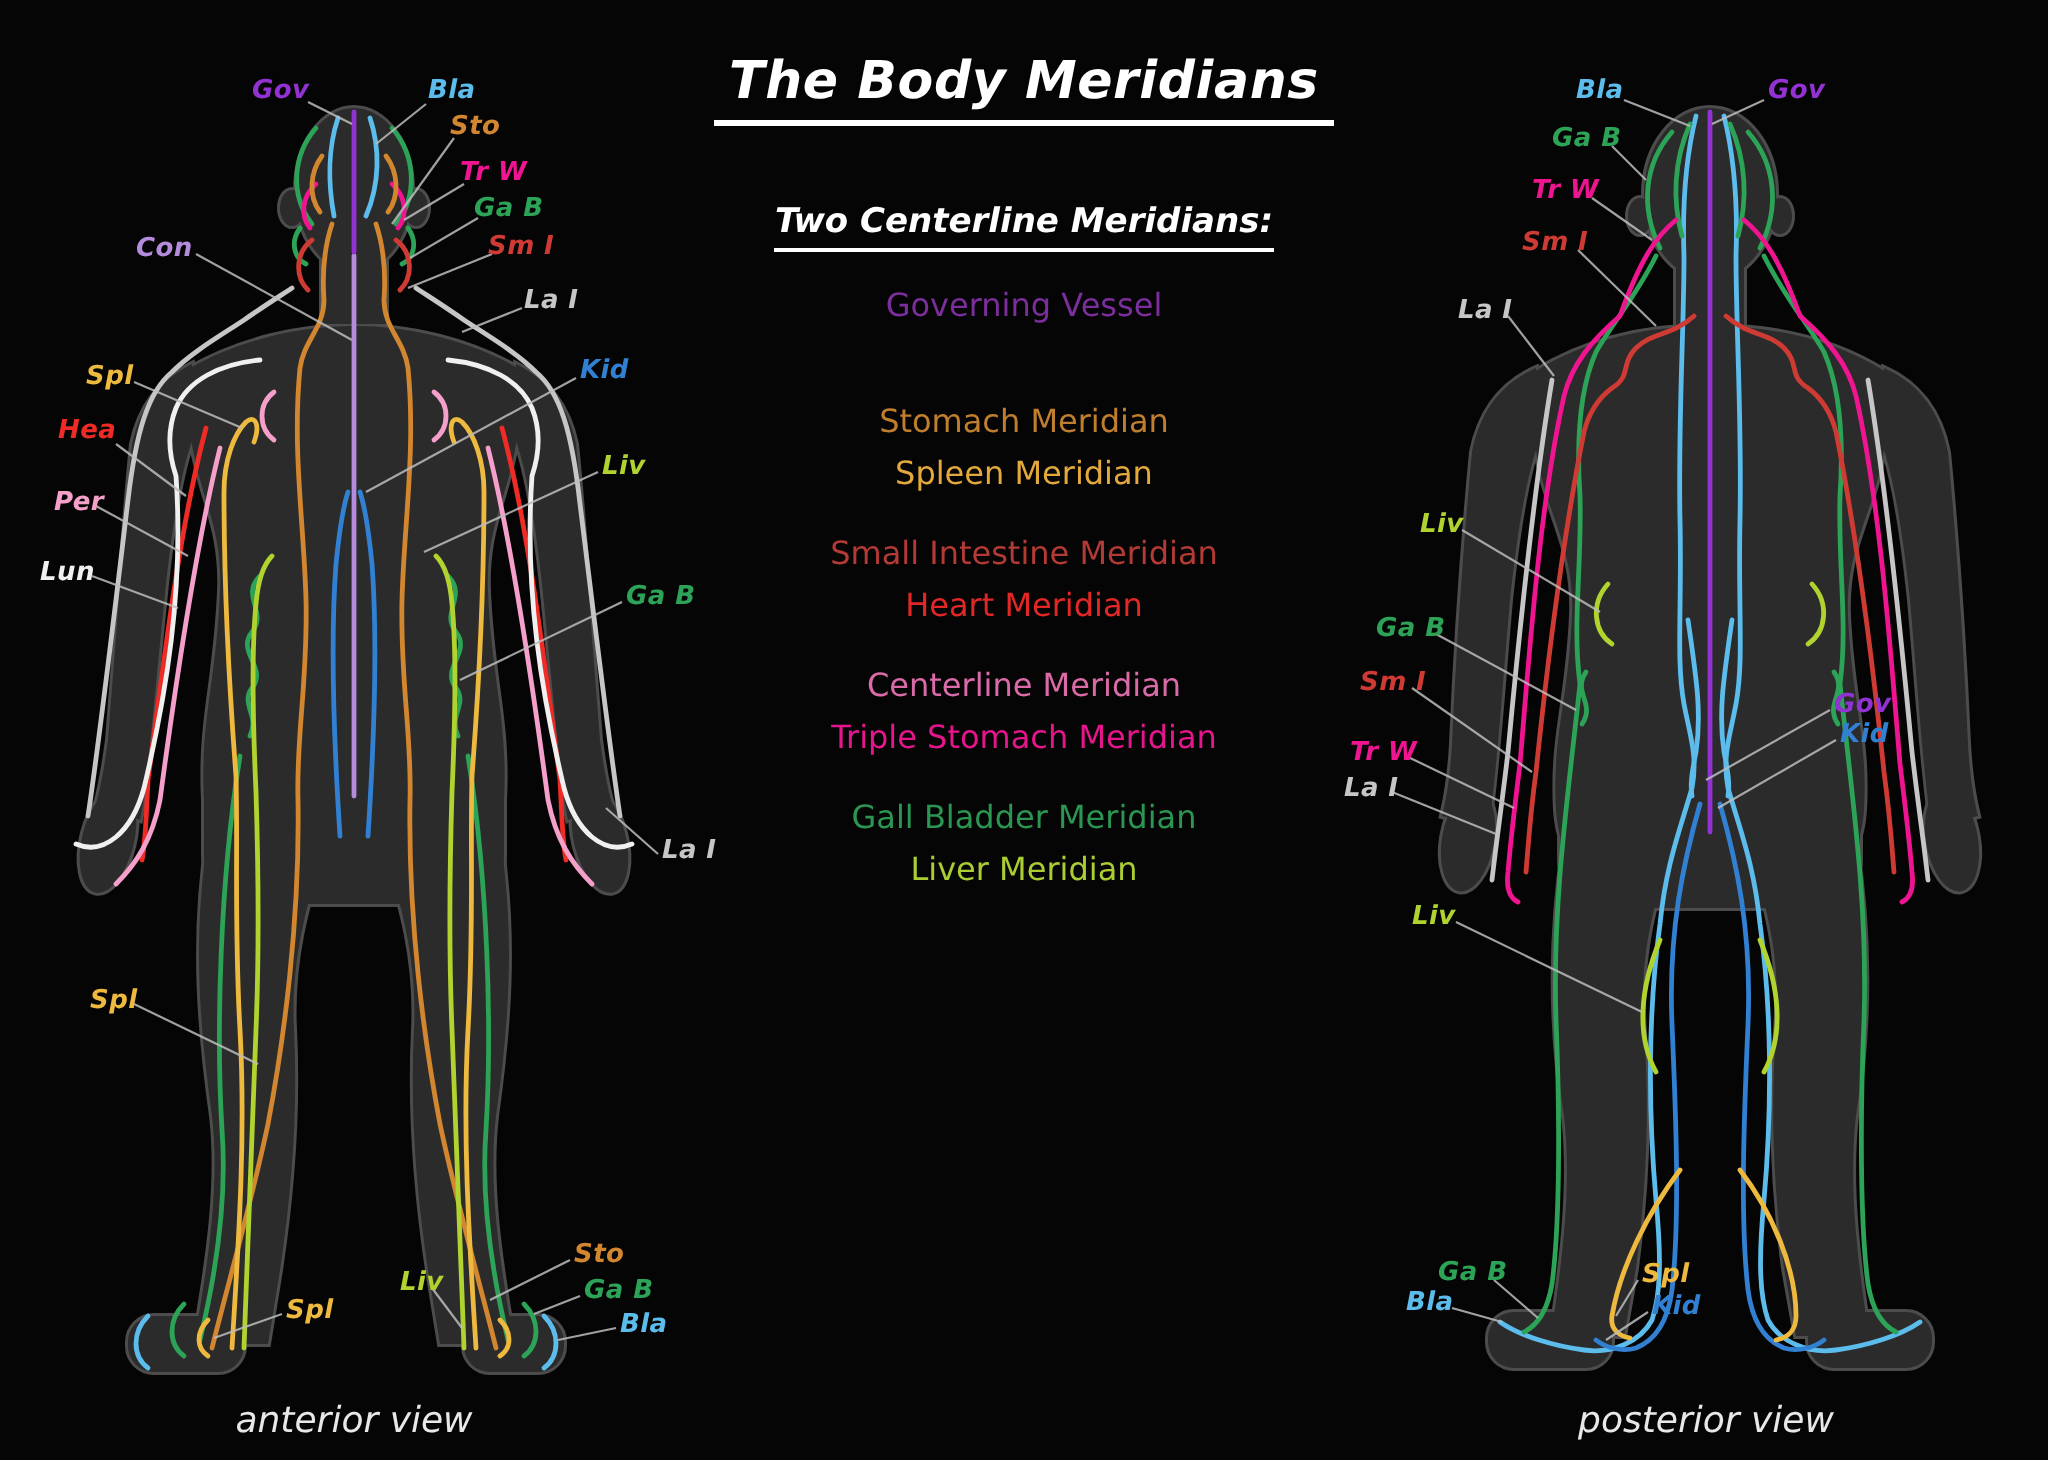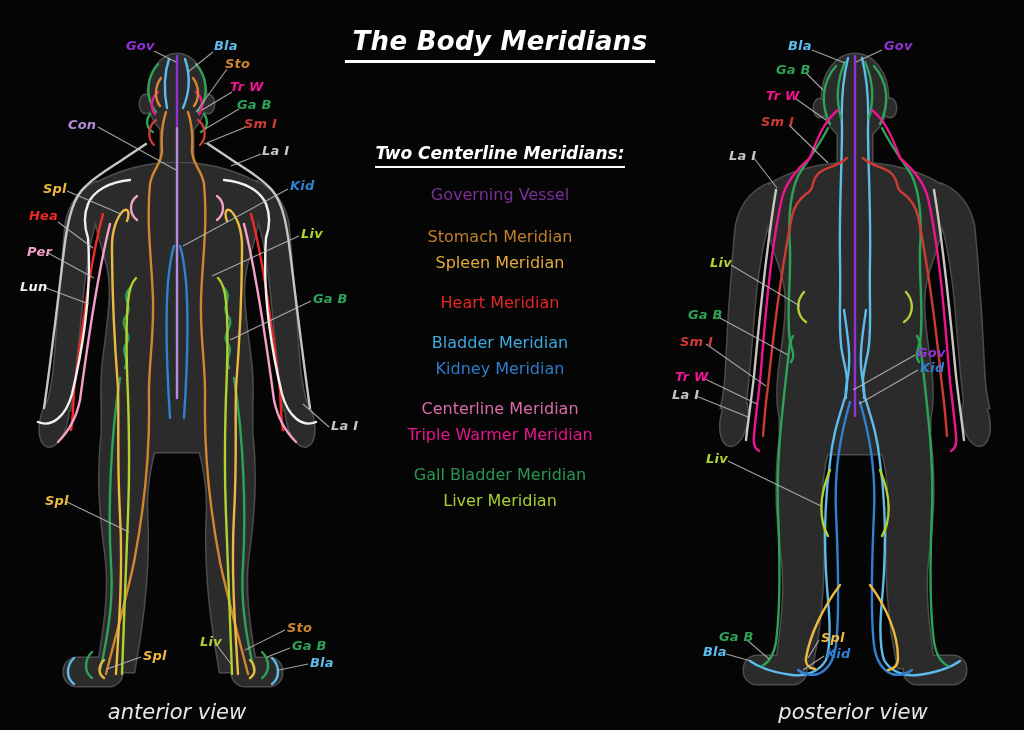--- a/index.html
+++ b/index.html
@@ -5,33 +5,33 @@
   html,body{margin:0;padding:0;background:#000;}
   .stage{position:relative;width:1024px;height:730px;background:#050505;overflow:hidden;
          font-family:"DejaVu Sans",sans-serif;}
   .art{position:absolute;left:0;top:0;}
   .body-stroke{fill:#2b2b2b;stroke:#4c4c4c;stroke-width:3px;}
   .body-fill{fill:#2b2b2b;stroke:none;}
   .mer{fill:none;stroke-width:2.4;stroke-linecap:round;stroke-linejoin:round;}
   #leaders line{stroke:#bdbdbd;stroke-width:1.1;opacity:.85;}
   .callout{position:absolute;font-style:italic;font-weight:bold;font-size:13px;
            white-space:nowrap;letter-spacing:.2px;}
-  .legend{position:absolute;left:320px;top:26px;width:360px;text-align:center;}
+  .legend{position:absolute;left:332px;top:26px;width:360px;text-align:center;}
   .title{display:inline-block;color:#fff;font-size:26px;font-style:italic;font-weight:bold;
          border-bottom:3px solid #fff;padding:0 8px 4px;letter-spacing:.3px;}
-  .head-wrap1{margin-top:80px;}
+  .head-wrap1{margin-top:38px;}
   .head-wrap2{margin-top:50px;}
   .sec-head{display:inline-block;color:#fff;font-size:17px;font-style:italic;font-weight:bold;
             border-bottom:2px solid #fff;padding-bottom:3px;}
   .items{margin-top:14px;}
-  .groups{margin-top:16px;}
+  .groups{margin-top:32px;}
   .legend-group{margin-bottom:14px;}
   .legend-item{font-size:16px;line-height:26px;}
   .caption{position:absolute;top:700px;transform:translateX(-50%);
-           font-style:italic;font-size:21px;color:#e8e8e8;}
+           font-style:italic;font-size:18px;color:#e8e8e8;}
 </style>
 </head>
 <body>
 
 <div class="stage" id="stage">
 
   <svg class="art" width="1024" height="730" viewBox="0 0 1024 730" xmlns="http://www.w3.org/2000/svg" xmlns:xlink="http://www.w3.org/1999/xlink">
     <defs>
       <g id="bodyA">
         <ellipse cx="146" cy="104" rx="6" ry="9"></ellipse>
@@ -196,29 +196,26 @@
     <div class="head-wrap1"><span class="sec-head">Two Centerline Meridians:</span></div>
     <div class="items">
         <div class="legend-item" style="color: rgb(124, 46, 156);">Governing Vessel</div>
       </div>
     <div class="groups">
         <div class="legend-group">
           <div class="legend-item" style="color: rgb(192, 127, 46);">Stomach Meridian</div>
           <div class="legend-item" style="color: rgb(227, 169, 60);">Spleen Meridian</div>
         </div>
         <div class="legend-group">
+          <div class="legend-item" style="color: rgb(179, 58, 53);">Small Intestine Meridian</div>
           <div class="legend-item" style="color: rgb(227, 39, 38);">Heart Meridian</div>
         </div>
         <div class="legend-group">
-          <div class="legend-item" style="color: rgb(63, 169, 224);">Bladder Meridian</div>
-          <div class="legend-item" style="color: rgb(47, 124, 201);">Kidney Meridian</div>
-        </div>
-        <div class="legend-group">
           <div class="legend-item" style="color: rgb(219, 107, 168);">Centerline Meridian</div>
-          <div class="legend-item" style="color: rgb(229, 21, 140);">Triple Warmer Meridian</div>
+          <div class="legend-item" style="color: rgb(229, 21, 140);">Triple Stomach Meridian</div>
         </div>
         <div class="legend-group">
           <div class="legend-item" style="color: rgb(43, 150, 82);">Gall Bladder Meridian</div>
           <div class="legend-item" style="color: rgb(169, 205, 50);">Liver Meridian</div>
         </div>
       </div>
   </div>
 
   <div class="caption" style="left:177px">anterior view</div>
   <div class="caption" style="left:853px">posterior view</div>

